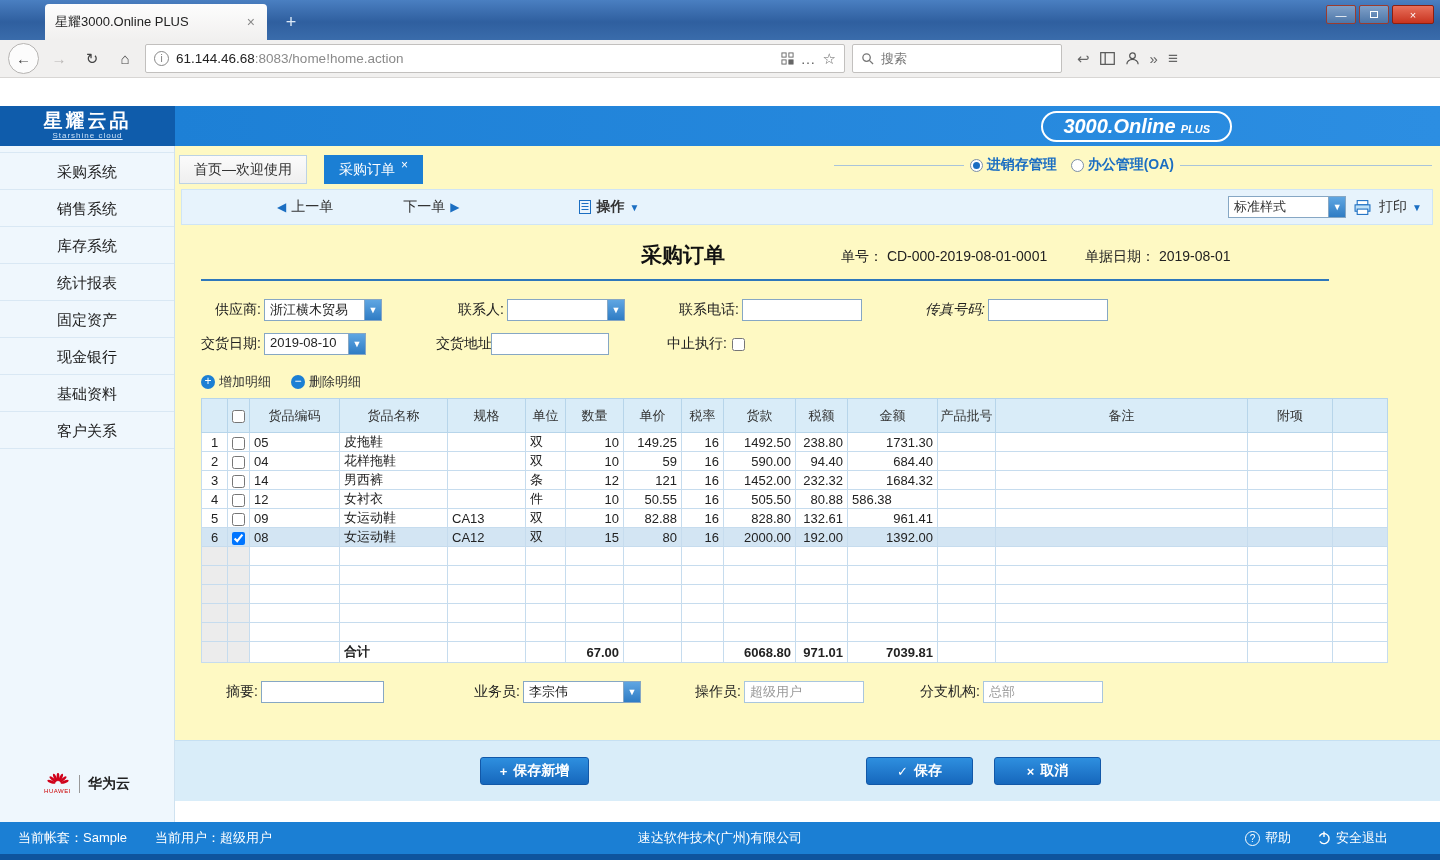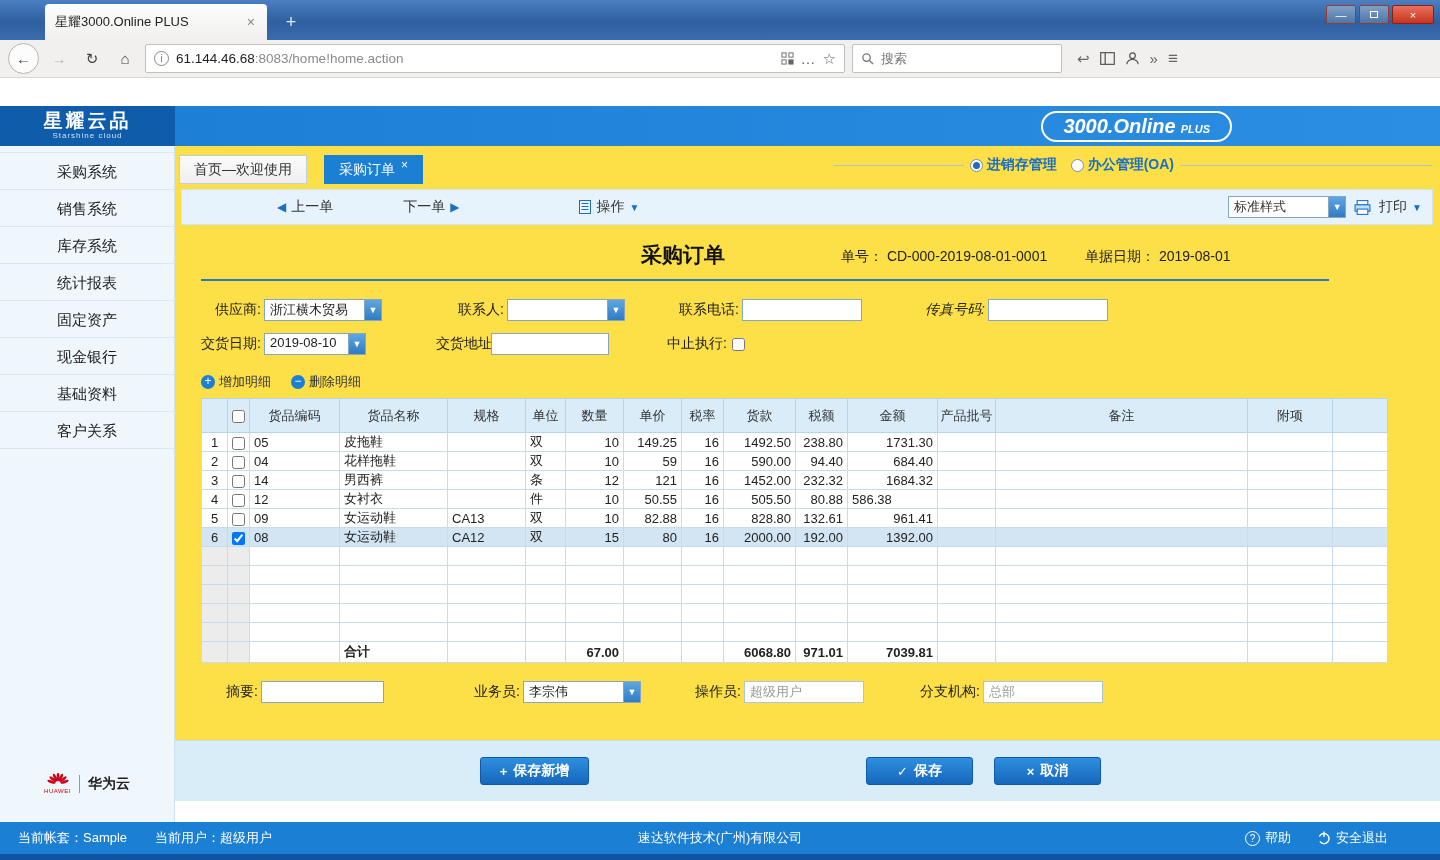--- a/index.html
+++ b/index.html
@@ -46,42 +46,42 @@
     font-family:inherit; color:#333; background:transparent; }
   .nav-right { display:flex; align-items:center; gap:10px; margin-left:8px; color:#555; }
 
   
   .viewport { flex:1; display:flex; flex-direction:column; min-height:0; background:#fff; }
   .bookmarks-strip { height:28px; flex:none; background:#fff; }
   .app-header { height:40px; flex:none; display:flex; }
   .logo-block { width:175px; background:#0f5cab; color:#fff; display:flex; flex-direction:column;
     align-items:center; justify-content:center; line-height:1.1; }
   .logo-title { font-size:19px; font-weight:bold; letter-spacing:3px; }
-  .logo-sub { font-size:8px; color:#cde3f8; letter-spacing:1px; }
+  .logo-sub { font-size:8px; color:#cde3f8; letter-spacing:1px;text-decoration:underline; }
   .header-rest { flex:1; background:linear-gradient(90deg,#1d80d6,#2c8ee2);
     display:flex; align-items:center; justify-content:flex-end; padding-right:208px; }
   .badge { border:2px solid #fff; border-radius:17px; padding:2px 20px; color:#fff;
     font-style:italic; font-weight:bold; font-size:20px; display:flex; align-items:baseline; gap:5px; }
   .badge-sub { font-size:11px; font-weight:bold; }
 
   
   .layout { flex:1; display:flex; min-height:0; }
   .sidebar { width:175px; flex:none; background:#eff7fd; border-right:1px solid #cfe2f0;
     display:flex; flex-direction:column; }
   .side-menu { border-top:1px solid #d9e8f4; margin-top:6px; }
   .side-item { height:37px; line-height:37px; text-align:center; font-size:15px; color:#1c1c1c;
     border-bottom:1px solid #d9e8f4; cursor:pointer; }
   .side-footer { margin-top:auto; padding-bottom:28px; display:flex; align-items:center;
     justify-content:center; gap:8px; }
   .hw-mark { display:flex; flex-direction:column; align-items:center; line-height:1; }
   .hw-en { font-size:6px; color:#c00; letter-spacing:0.5px; margin-top:1px; }
   .hw-divider { width:1px; height:18px; background:#999; }
   .hw-cn { font-size:14px; font-weight:bold; color:#222; }
 
-  .main { flex:1; display:flex; flex-direction:column; min-width:0; background:#fde047; }
+  .main { flex:1; display:flex; flex-direction:column; min-width:0; background:#fef9c3; }
 
   
   .tabrow { height:38px; flex:none; display:flex; align-items:flex-end; padding:0 8px 0 4px; }
   .tab-item { height:29px; padding:0 14px; display:flex; align-items:center; font-size:14px;
     border:1px solid #bcd2e4; background:linear-gradient(#fbfbfb,#efefef); color:#333;
     margin-right:17px; cursor:pointer; white-space:nowrap; }
   .tab-item.active { background:#1b7fd4; color:#fff; border-color:#1b7fd4; margin-right:0; }
   .ctab-close { margin-left:6px; font-size:12px; position:relative; top:-5px; }
   .mode-area { margin-left:auto; display:flex; align-items:center; padding-bottom:10px; }
   .mode-line { height:1px; background:#a9c4da; }
@@ -302,21 +302,21 @@
 
         <div class="toolbar">
           <span class="tb-item" style="margin-left:85px;">
             <span class="blue-tri">◀</span>
             <span>上一单</span>
           </span>
           <span class="tb-item" style="margin-left:70px;">
             <span>下一单</span>
             <span class="blue-tri">▶</span>
           </span>
-          <span class="tb-item" style="margin-left:120px;">
+          <span class="tb-item" style="margin-left:120px;font-weight:bold;">
             <span>
               <svg width="12" height="14" viewBox="0 0 12 14">
                   <rect x="0.5" y="0.5" width="11" height="13" fill="#eaf4fc" stroke="#1b6ec2"></rect>
                   <line x1="2.5" y1="3.5" x2="9.5" y2="3.5" stroke="#1b6ec2"></line>
                   <line x1="2.5" y1="6.5" x2="9.5" y2="6.5" stroke="#1b6ec2"></line>
                   <line x1="2.5" y1="9.5" x2="9.5" y2="9.5" stroke="#1b6ec2"></line>
                 </svg>
             </span>
             <span>操作</span>
             <span class="caret">▼</span>

